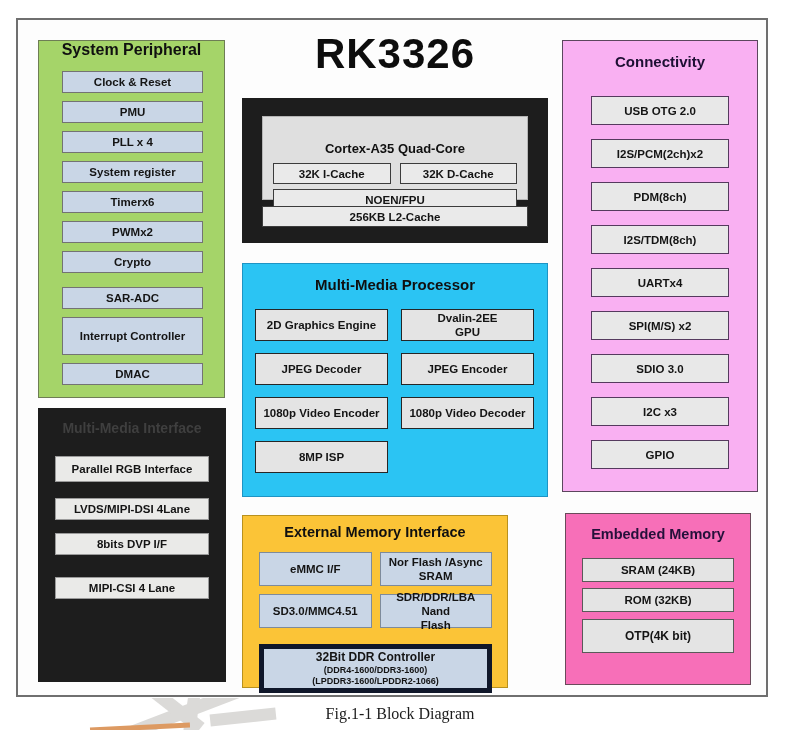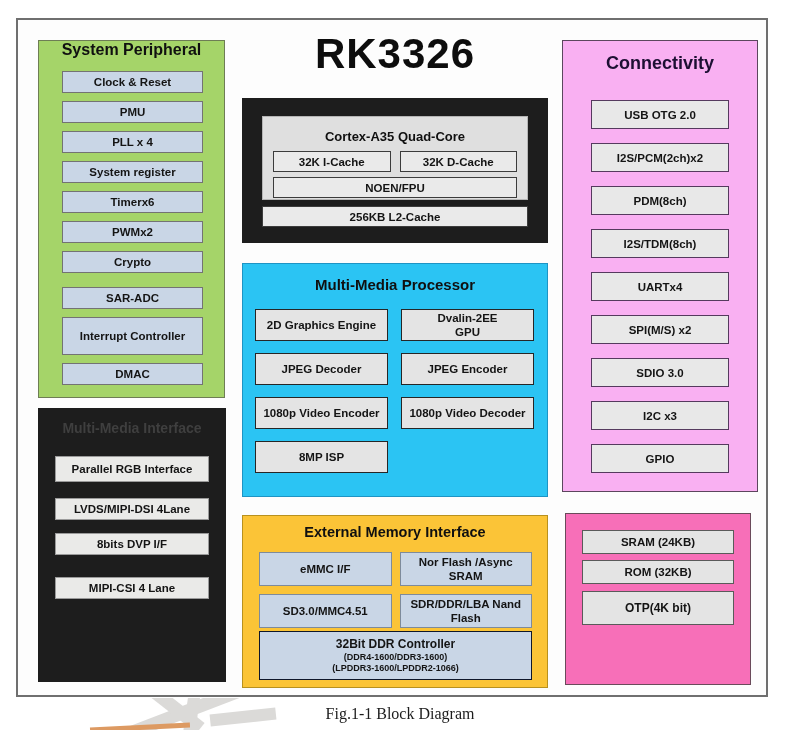--- a/index.html
+++ b/index.html
@@ -29,21 +29,21 @@
   
   .sp { left:38px; top:40px; width:187px; height:358px; background:var(--green); border:1px solid #6e7d55; }
   .sp h2 { margin-top:0; font-size:16px; }
   .sp .items { margin:12px 21px 0 23px; display:flex; flex-direction:column; gap:8px; }
   .sp .cell { height:22px; }
   .sp .cell.tall { height:38px; }
   .sp .cell.gap-before { margin-top:6px; }
 
   
   .cpu { left:242px; top:98px; width:306px; height:145px; background:var(--dark); padding:18px 20px 0; }
-  .cpu-panel { background:#dfdfdf; border:1px solid #b5b5b5; height:84px; padding:4px 10px; }
+  .cpu-panel { background:#dfdfdf; border:1px solid #b5b5b5; height:84px; padding:16px 10px; }
   .cpu-panel h3 { text-align:center; font-size:13px; font-weight:700; margin:8px 0 7px; color:#101010; }
   .cache-row { display:flex; gap:9px; }
   .cpu .cell { background:#eaeaea; border:1px solid #3c3c3c; }
   .cache-row .cell { flex:1; height:21px; }
   .cpu .fpu { margin-top:5px; height:21px; }
   .cpu .l2 { margin-top:6px; height:21px; }
 
   
   .mmp { left:242px; top:263px; width:306px; height:234px; background:var(--blue); border:1px solid #1e94c4; }
   .mmp h2 { margin-top:12px; font-size:15px; }
@@ -56,30 +56,30 @@
   .mmi .items { padding:0 17px; }
   .mmi .cell { background:#eaeae8; border:1px solid #9a9a9a; }
   .mmi .lcd { margin-top:24px; height:54px; line-height:15px; }
   .mmi .i1 { margin-top:20px; height:26px; }
   .mmi .i2 { margin-top:16px; height:22px;text-align:right; }
   .mmi .i3 { margin-top:13px; height:22px; }
   .mmi .i4 { margin-top:22px;  height:22px; }
 
   
   .conn { left:562px; top:40px; width:196px; height:452px; background:var(--pink); border:1px solid #5c465e; }
-  .conn h2 { margin-top:12px; font-size:18px; color:#1d0f33; }
+  .conn h2 { margin-top:12px; font-size:15px; color:#1d0f33; }
   .conn .items { margin-top:26px; padding:0 28px 0 28px; display:flex; flex-direction:column; gap:14px; }
   .conn .cell { height:29px; background:#e8e8e8; border:1px solid #553a5e; }
 
   
-  .emi { left:242px; top:515px; width:306px; height:173px; background:var(--yellow); border:1px solid #b8911f; }
+  .emi { left:242px; top:515px; width:266px; height:173px; background:var(--yellow); border:1px solid #b8911f; }
   .emi h2 { margin-top:8px; font-size:14.5px; }
   .emi-grid { margin:12px 15px 0 16px; display:grid; grid-template-columns:1fr 1fr; column-gap:13px; row-gap:9px;gap:8px; }
   .emi .cell { height:34px; border:1px solid #7e8b9b; }
-  .emi .ddr { margin:3px 15px 0 16px; height:49px; flex-direction:column; justify-content:center; border:1px solid #0f172a; }
+  .emi .ddr { margin:16px 15px 0 16px; height:49px; flex-direction:column; justify-content:center; border:5px solid #0f172a; }
   .emi .ddr .t { font-size:12px; font-weight:700; line-height:15px; }
   .emi .ddr .s { font-size:9px; font-weight:700; line-height:11px; }
 
   
   .em { left:565px; top:513px; width:186px; height:172px; background:var(--magenta); border:1px solid #6a4a5a; }
   .em h2 { margin-top:12px; font-size:14.5px; color:#25103a; }
   .em .items { margin-top:16px; padding:0 16px;border-radius:12px; }
   .em .cell { background:#e4e4e4; border:1px solid #5a5a5a; }
   .em .m0 { height:24px; }
   .em .m1 { margin-top:6px; height:24px; }
@@ -183,20 +183,21 @@
 Flash</div>
     </div>
     <div class="cell ddr">
       <div class="t">32Bit DDR Controller</div>
       <div class="s">(DDR4-1600/DDR3-1600)</div>
       <div class="s">(LPDDR3-1600/LPDDR2-1066)</div>
     </div>
   </section>
 
   <section class="box em">
+    <h2>Embedded Memory</h2>
     <div class="items">
       <div class="cell m0">SRAM (24KB)</div>
       <div class="cell m1">ROM (32KB)</div>
       <div class="cell m2">OTP(4K bit)</div>
     </div>
   </section>
 
   <div class="watermark">
     <div class="wm wm1"></div>
     <div class="wm wm2"></div>

